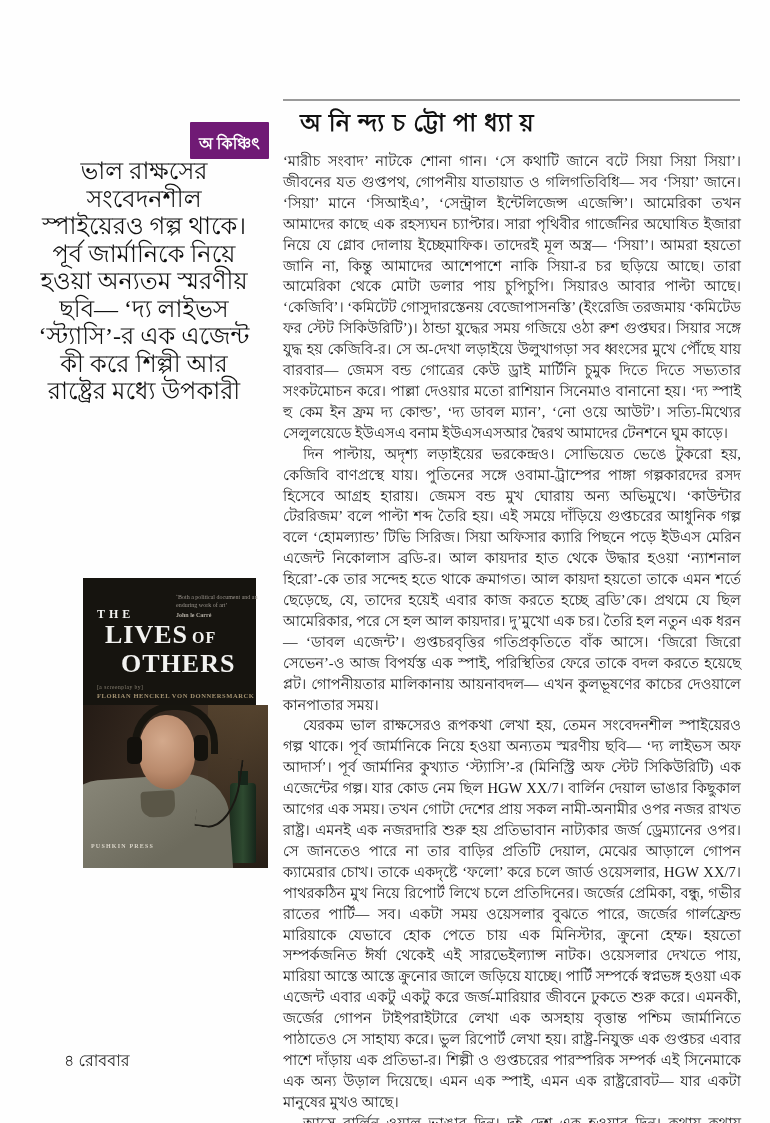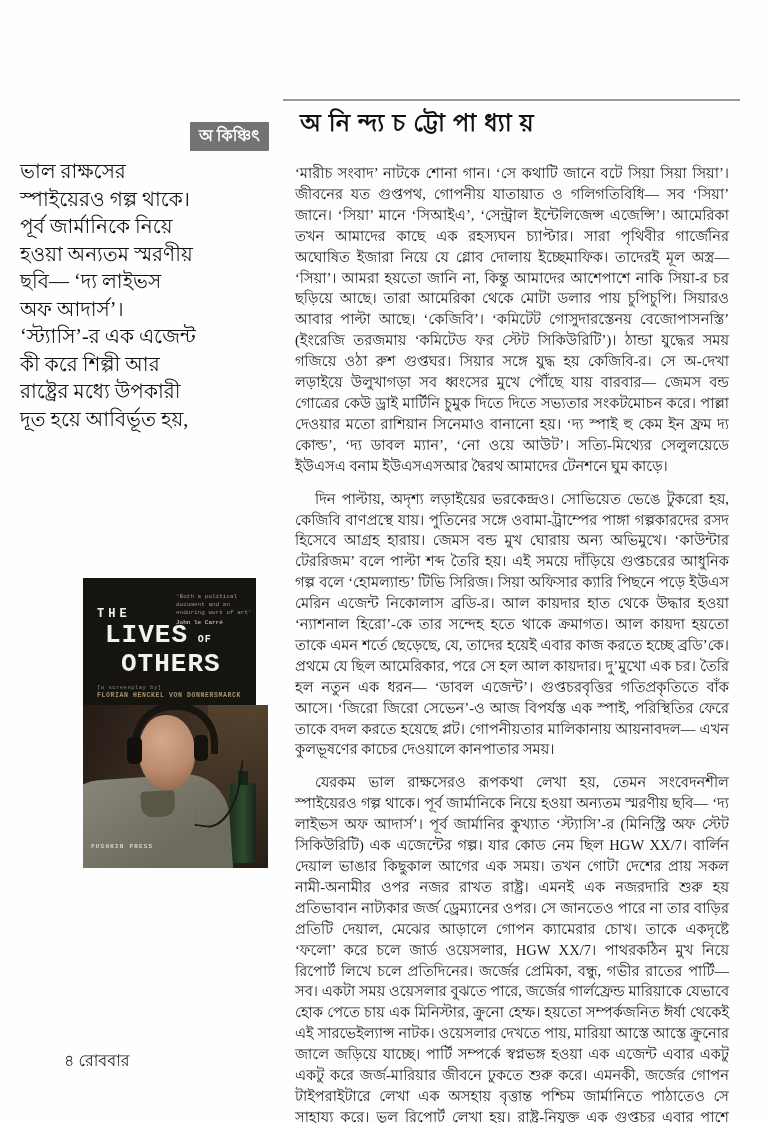--- a/index.html
+++ b/index.html
@@ -10,56 +10,56 @@
     color:#1c1c1c;
   }
   .top-rule{position:absolute;left:283px;top:99px;width:457px;height:2px;background:#9a9a9a;}
   .author{
     position:absolute;left:300px;top:104px;width:460px;
     font-size:24px;font-weight:bold;letter-spacing:1px;color:#111;
     white-space:nowrap;
   }
   .badge{
     position:absolute;left:190px;top:122px;
-    background:#737373;color:#ffffff;
+    background:#701a75;color:#ffffff;
     font-size:16px;font-weight:bold;line-height:1;
-    padding:6px 9px 7px 9px;border-radius:1px;
+    padding:14px 9px 7px 9px;border-radius:1px;
   }
   .standfirst{
     position:absolute;left:20px;top:158px;width:248px;
-    text-align:left;font-size:20px;line-height:27.5px;color:#121212;
+    text-align:center;font-size:24px;line-height:27.5px;color:#121212;
   }
   .sf-line{white-space:nowrap;}
   .article{
     position:absolute;left:283px;top:151px;width:458px;
     font-size:14.6px;line-height:20.9px;text-align:justify;color:#1a1a1a;
   }
-  .article p{margin:12px;padding:0;}
+  .article p{margin:0;padding:0;}
   .article p:not(:first-child){text-indent:20px;}
   .footer{position:absolute;left:64px;top:1048px;font-size:16px;color:#222;}
   
   .poster{
     position:absolute;left:83px;top:578px;width:173px;height:290px;
     background:#16140f;
-    font-family:Liberation Mono, monospace;
+    font-family:Liberation Serif, serif;
   }
   .p-quote{
     position:absolute;left:93px;top:15px;width:84px;
     font-size:6px;line-height:8px;color:#98928a;
   }
   .p-quote .attr{display:block;margin-top:2px;font-weight:bold;color:#b3aea4;}
   .p-the{
     position:absolute;left:14px;top:29px;
     color:#f2f2f0;font-size:12px;font-weight:bold;letter-spacing:4px;
   }
   .p-lives{
     position:absolute;left:22px;top:42px;color:#f2f2f0;white-space:nowrap;
   }
   .p-lives .big{font-size:26px;font-weight:bold;letter-spacing:1px;margin-top:18px;}
-  .p-lives .of{font-size:10px;font-weight:bold;letter-spacing:1px;}
+  .p-lives .of{font-size:16px;font-weight:bold;letter-spacing:1px;}
   .p-others{
     position:absolute;left:38px;top:71px;
     color:#f2f2f0;font-size:26px;font-weight:bold;letter-spacing:1px;
   }
   .p-sp-label{
     position:absolute;left:14px;top:106px;
     font-size:5.5px;color:#8a8374;letter-spacing:.5px;
   }
   .p-sp-name{
     position:absolute;left:14px;top:114px;
@@ -103,29 +103,28 @@
 <div class="page">
 
   <div class="top-rule"></div>
 
   <div class="author">অ নি ন্দ্য চ ট্টো পা ধ্যা য়</div>
 
   <div class="badge">অ কিঞ্চিৎ</div>
 
   <div class="standfirst">
       <div class="sf-line">ভাল রাক্ষসের</div>
+      <div class="sf-line">সংবেদনশীল</div>
       <div class="sf-line">স্পাইয়েরও গল্প থাকে।</div>
       <div class="sf-line">পূর্ব জার্মানিকে নিয়ে</div>
       <div class="sf-line">হওয়া অন্যতম স্মরণীয়</div>
       <div class="sf-line">ছবি— ‘দ্য লাইভস</div>
-      <div class="sf-line">অফ আদার্স’।</div>
       <div class="sf-line">‘স্ট্যাসি’-র এক এজেন্ট</div>
       <div class="sf-line">কী করে শিল্পী আর</div>
       <div class="sf-line">রাষ্ট্রের মধ্যে উপকারী</div>
-      <div class="sf-line">দূত হয়ে আবির্ভূত হয়,</div>
     </div>
 
   <div class="poster">
     <div class="p-quote">
       <span>‘Both a political document and an enduring work of art’</span>
       <span class="attr">John le Carré</span>
     </div>
     <div class="p-the">THE</div>
     <div class="p-lives">
       <span class="big">LIVES</span>

